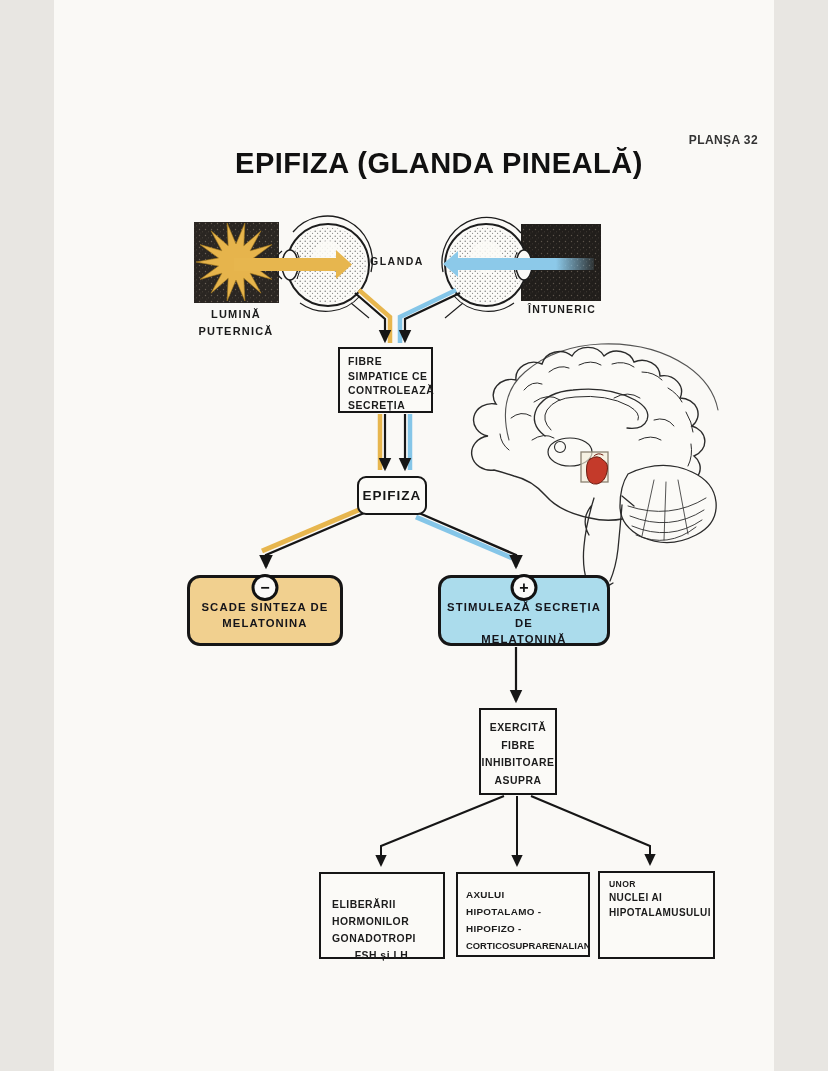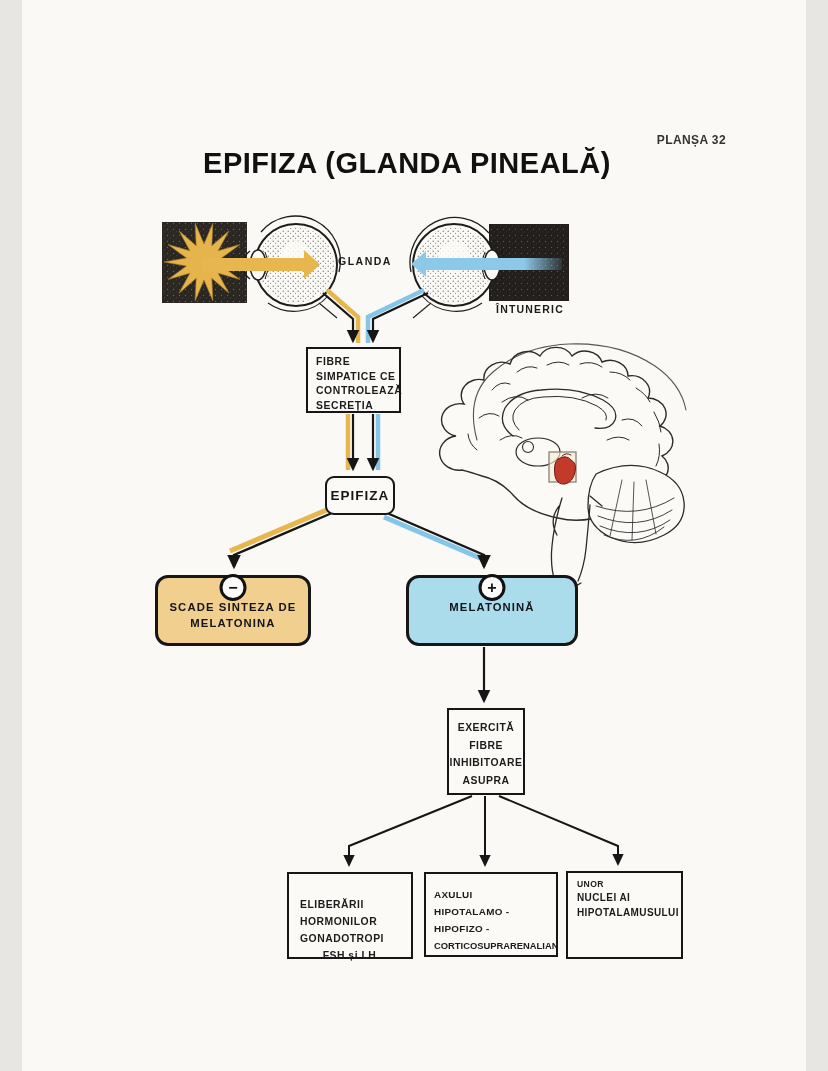--- a/index.html
+++ b/index.html
@@ -1,17 +1,17 @@
 <!DOCTYPE html>
 <html><head>
 <meta charset="utf-8">
 <style>
   html,body{margin:0;padding:0;background:#e8e6e2;}
   #plate{
-    position:relative;width:784px;height:1071px;margin:0 auto;
+    position:relative;width:720px;height:1071px;margin:0 auto;
     background:#faf9f6;overflow:hidden;
     font-family:"Liberation Sans","DejaVu Sans",sans-serif;
     color:#161616;
   }
   #gfx{position:absolute;inset:0;z-index:0;}
   .abs{position:absolute;z-index:2;}
   .lbl{font-weight:700;letter-spacing:1.2px;color:#1b1b1b;}
   #plate-label{left:600px;top:133px;width:104px;text-align:right;font-size:12px;font-weight:700;letter-spacing:.4px;color:#333;}
   #page-title{left:105px;top:147px;width:560px;text-align:center;font-size:29px;font-weight:700;letter-spacing:.5px;color:#111;}
   #lumina{left:128px;top:306px;width:108px;text-align:center;font-size:11px;line-height:17px;}
@@ -178,40 +178,45 @@
     <g fill="none" stroke="#161616" stroke-width="2">
       <path d="M450,796 L327,846 L327,865" marker-end="url(#ah)"></path>
       <path d="M463,796 L463,865" marker-end="url(#ah)"></path>
       <path d="M477,796 L596,846 L596,864" marker-end="url(#ah)"></path>
     </g>
   </svg>
 
   <div class="abs" id="plate-label">PLANȘA 32</div>
   <div class="abs" id="page-title">EPIFIZA (GLANDA PINEALĂ)</div>
 
+  <div class="abs lbl" id="lumina">
+    <div>LUMINĂ</div>
+    <div>PUTERNICĂ</div>
+  </div>
   <div class="abs lbl" id="intuneric">ÎNTUNERIC</div>
   <div class="abs lbl" id="retina">GLANDA</div>
 
   <div class="abs box" id="fibre-box">
     <div class="ln">FIBRE</div>
     <div class="ln">SIMPATICE CE</div>
     <div class="ln">CONTROLEAZĂ</div>
     <div class="ln">SECREȚIA</div>
   </div>
 
   <div class="abs box" id="epifiza-box">EPIFIZA</div>
 
   <div class="abs round-box" id="scade-box">
     <div class="sign-circle">−</div>
     <div class="ln">SCADE SINTEZA DE</div>
     <div class="ln">MELATONINA</div>
   </div>
 
   <div class="abs round-box" id="stimuleaza-box">
     <div class="sign-circle">+</div>
+    <div class="ln">STIMULEAZĂ SECREȚIA DE</div>
     <div class="ln">MELATONINĂ</div>
   </div>
 
   <div class="abs box" id="exercita-box">
     <div class="ln">EXERCITĂ</div>
     <div class="ln">FIBRE</div>
     <div class="ln">INHIBITOARE</div>
     <div class="ln">ASUPRA</div>
   </div>
 

